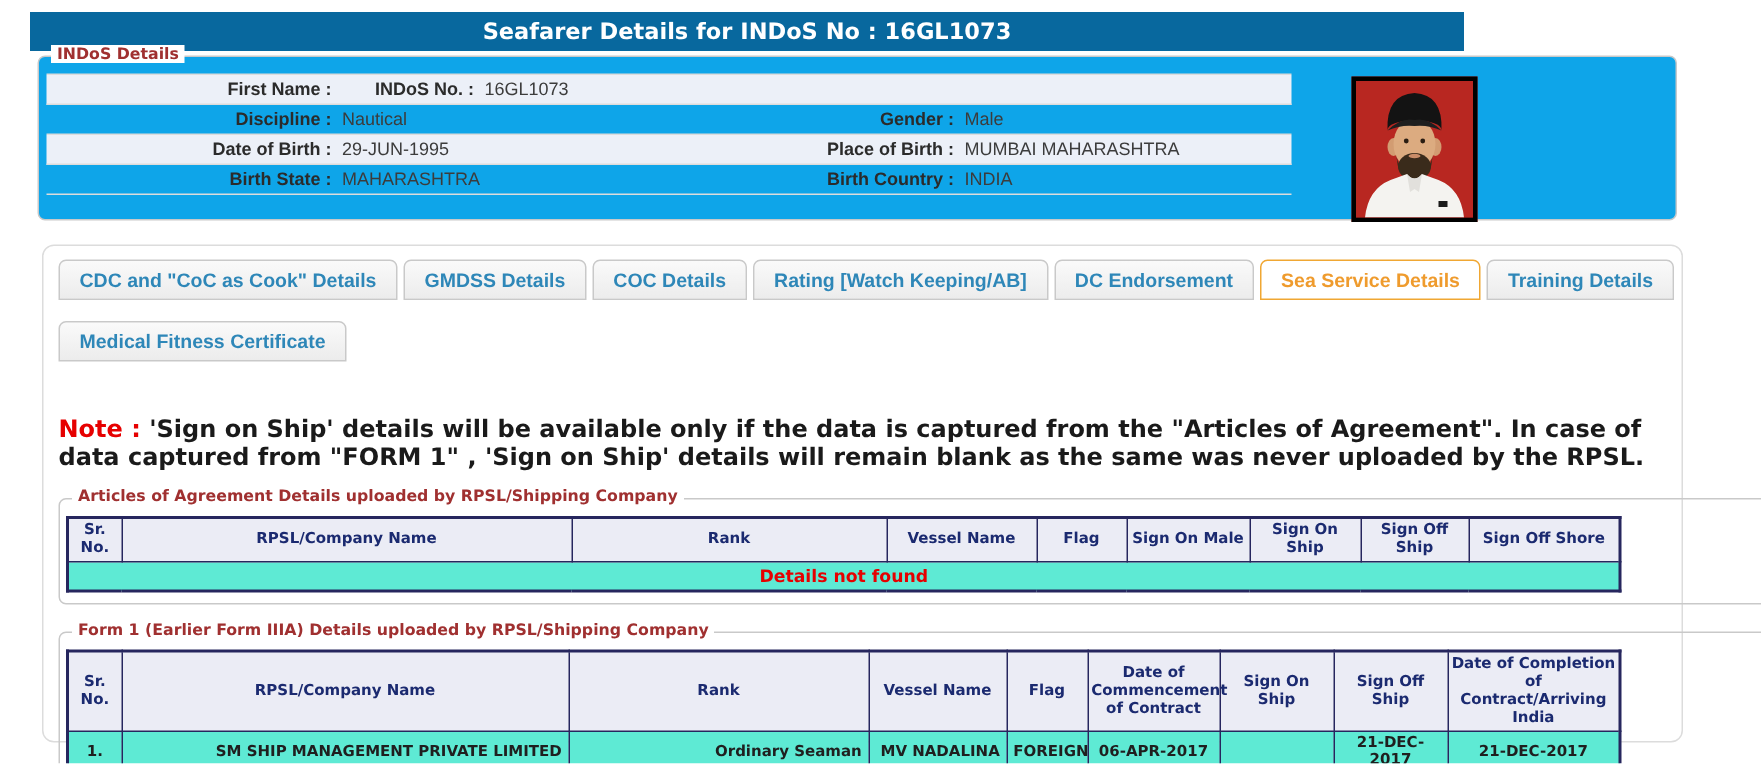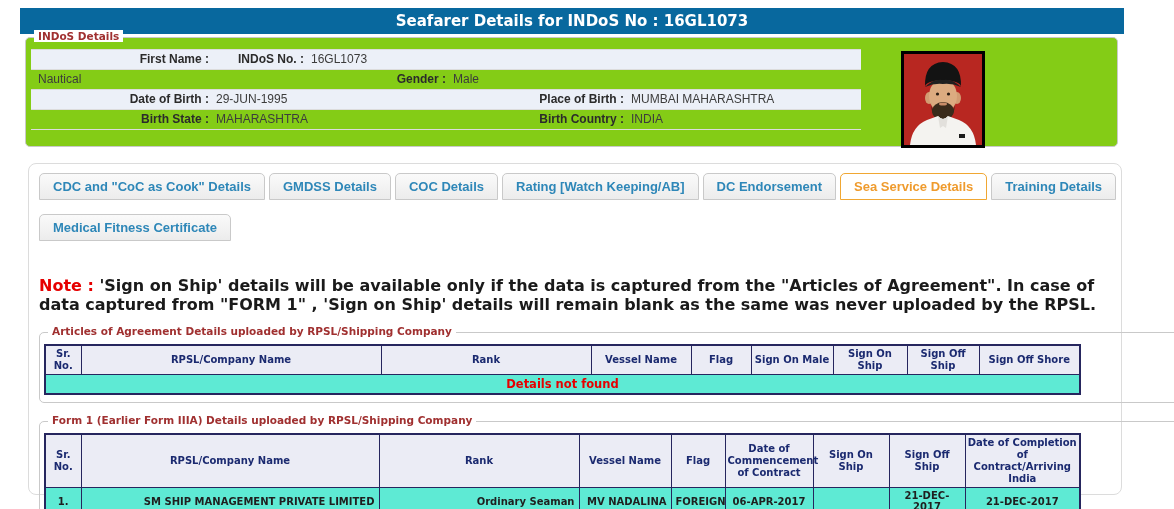--- a/index.html
+++ b/index.html
@@ -1,36 +1,36 @@
 <!DOCTYPE html>
 <html><head>
 <meta charset="utf-8">
 <style>
   * { margin:0; padding:0; box-sizing:border-box; }
   html,body { background:#ffffff; width:1174px; height:509px;
     font-family:"Liberation Sans", sans-serif; }
   .stage { position:relative; width:1174px; height:509px; background:#fff; overflow:hidden; }
 
   
-  .titlebar { position:absolute; left:20px; top:8px; width:1104px; height:26px;
+  .titlebar { position:absolute; left:20px; top:8px; width:956px; height:26px;
     background:#08689E; color:#fff; text-align:center; line-height:26px;
     font-family:"DejaVu Sans", sans-serif; font-weight:bold; font-size:15px; }
 
   
-  .fset { position:absolute; border:1px solid #c9c9c9; border-radius:5px; background:#84cc16; }
+  .fset { position:absolute; border:1px solid #c9c9c9; border-radius:5px; background:#0ea5e9; }
   .fset-legend { position:absolute; top:-8px; left:8px; background:#fff; padding:0 4px;
     color:#A03030; font-family:"DejaVu Sans", sans-serif; font-weight:bold; font-size:10.5px; white-space:nowrap; }
 
   
   .indos { left:25px; top:37px; width:1093px; height:110px; }
   .ind-rows { position:absolute; left:5px; top:11px; width:830px; border-top:1px solid #dcdcdc; }
   .ind-row { display:flex; height:20px; line-height:19px; font-size:12px; border-bottom:1px solid #dcdcdc; }
   .ind-row.stripe { background:#ECF0F8; }
   .ind-l { font-weight:bold; color:#2b2b2b; text-align:right; white-space:nowrap; }
-  .ind-l.one { width:178px; }
+  .ind-l.one { width:178px;margin-left:12px; }
   .ind-l.two { width:95px; }
   .ind-v { color:#3c3c3c; padding-left:7px; white-space:nowrap; }
   .ind-v.one { width:320px; }
   .ind-v.two { flex:1; }
 
   .photo { position:absolute; left:875px; top:13px; width:84px; height:97px;
     border:3px solid #000; background:#C42A24; }
   .photo svg { display:block; width:78px; height:91px; }
 
   
@@ -86,20 +86,21 @@
   <div class="fset indos">
     <span class="fset-legend">INDoS Details</span>
 
     <div class="ind-rows">
       <div class="ind-row stripe">
         <span class="ind-l one">First Name :</span>
         <span class="ind-l two">INDoS No. :</span>
         <span class="ind-v two">16GL1073</span>
       </div>
       <div class="ind-row">
+        <span class="ind-l one">Discipline :</span>
         <span class="ind-v one">Nautical</span>
         <span class="ind-l two">Gender :</span>
         <span class="ind-v two">Male</span>
       </div>
       <div class="ind-row stripe">
         <span class="ind-l one">Date of Birth :</span>
         <span class="ind-v one">29-JUN-1995</span>
         <span class="ind-l two">Place of Birth :</span>
         <span class="ind-v two">MUMBAI MAHARASHTRA</span>
       </div>

